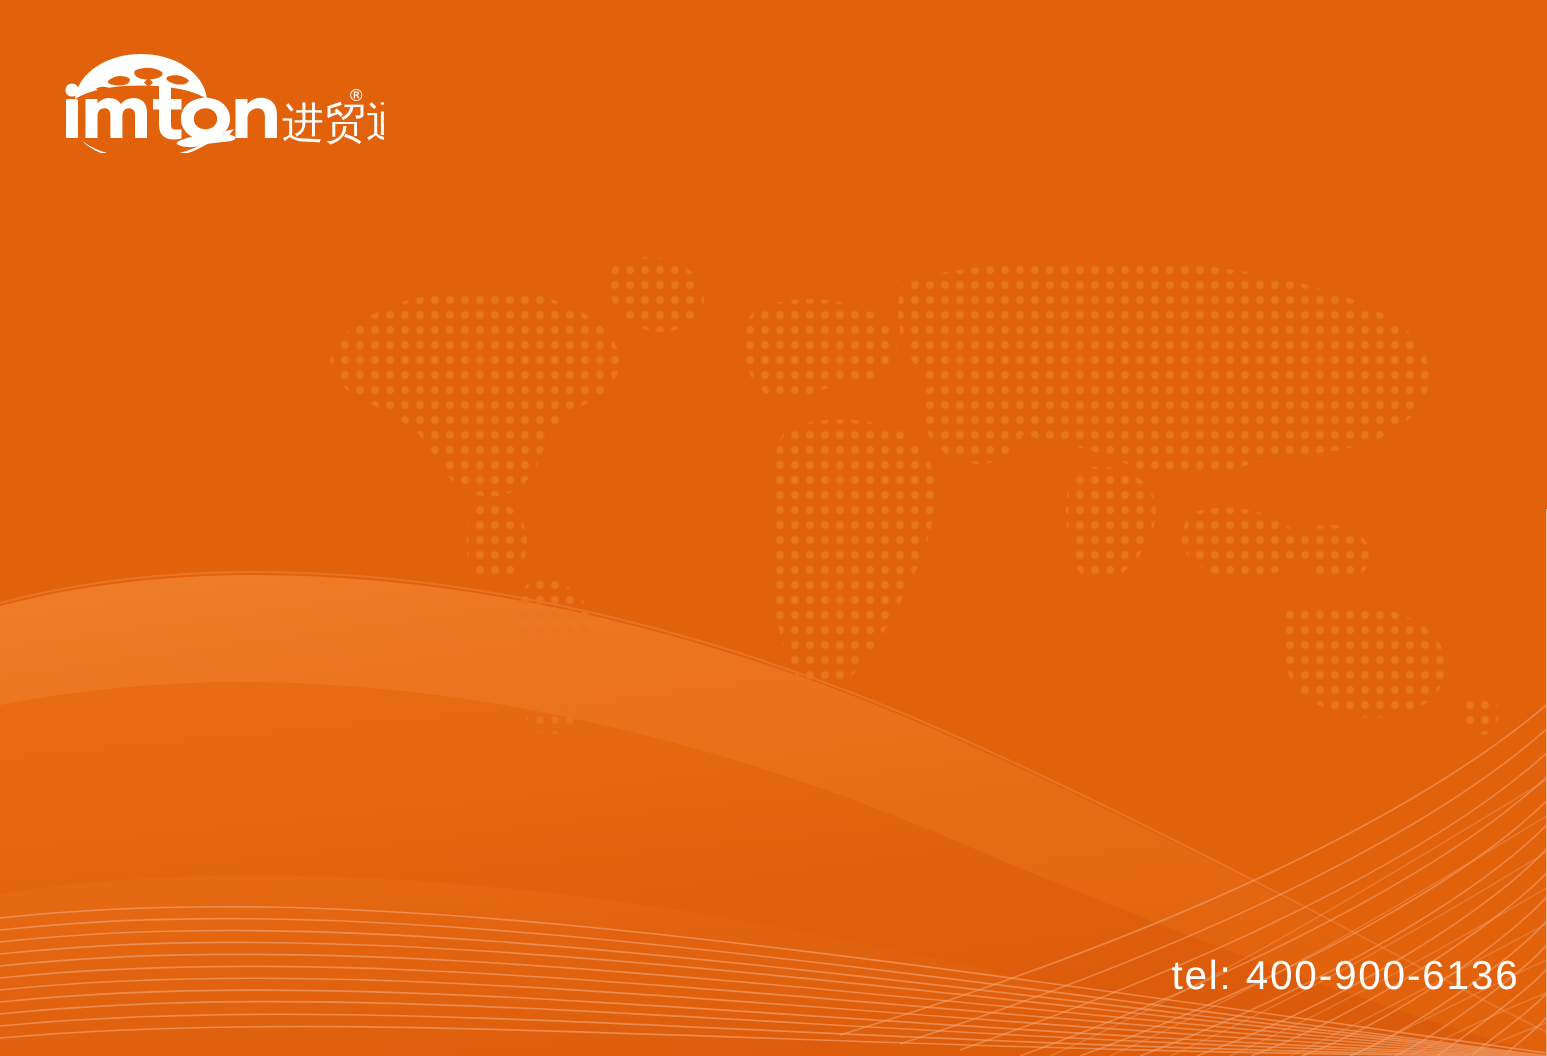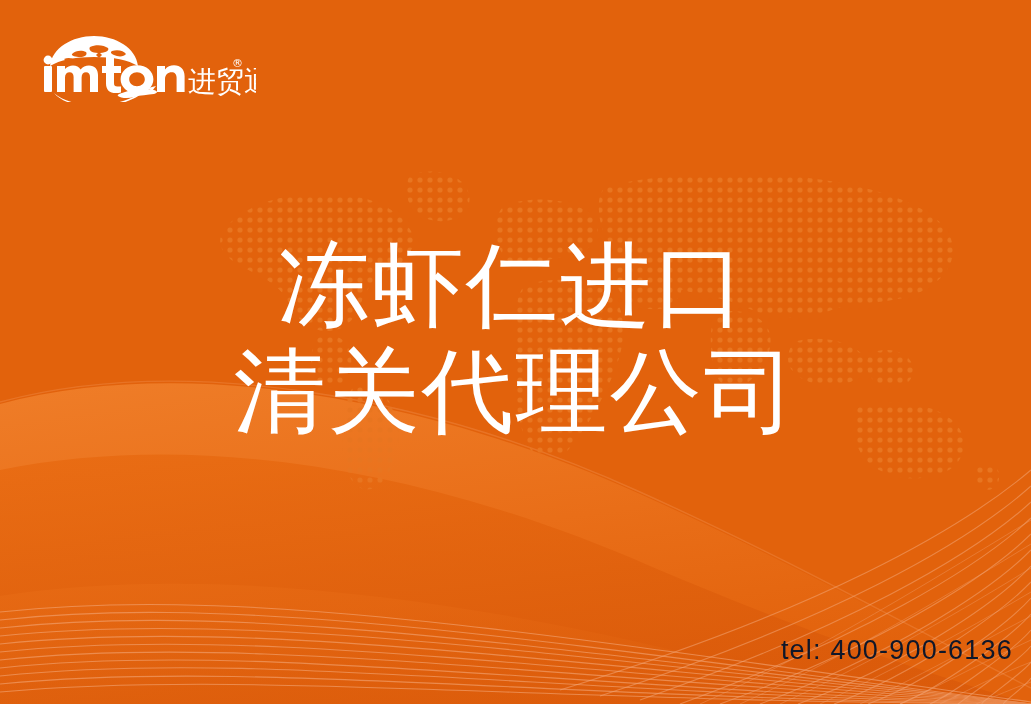--- a/index.html
+++ b/index.html
@@ -60,21 +60,21 @@
     white-space: nowrap;
   }
   #headline .hl-line { display: block; }
   #headline .hl-line-1 { padding-right: 6px; }
 
   
   #tel {
     position: absolute;
     right: 18px;
     bottom: 38px;
-    color: #0f172a;
+    color: #ffffff;
     font-size: 27px;
     letter-spacing: 1.2px;
     white-space: nowrap;
   }
 </style>
 </head>
 <body>
 
 <div id="poster">
 
@@ -260,20 +260,16 @@
       <g fill="#ffffff">
         <path d="M18,63 C30,74 56,78 80,73 C96,69 106,63 112,58
                  C106,65 94,72 78,75 C54,80 28,75 18,63 Z"></path>
         <path d="M86,63 C96,59 110,58 118,60 C122,61 122,63 118,64
                  C112,65 104,65 98,67 C92,69 84,68 82,66 C81,64.8 83,64 86,63 Z"></path>
         <path d="M112,58 L120,56 L116,61 Z"></path>
       </g>
     </svg>
   </div>
 
-  <div id="headline">
-    <span class="hl-line hl-line-1">冻虾仁进口</span>
-    <span class="hl-line hl-line-2">清关代理公司</span>
-  </div>
 
   <div id="tel">tel: 400-900-6136</div>
 
 </div>
 
 </body></html>

